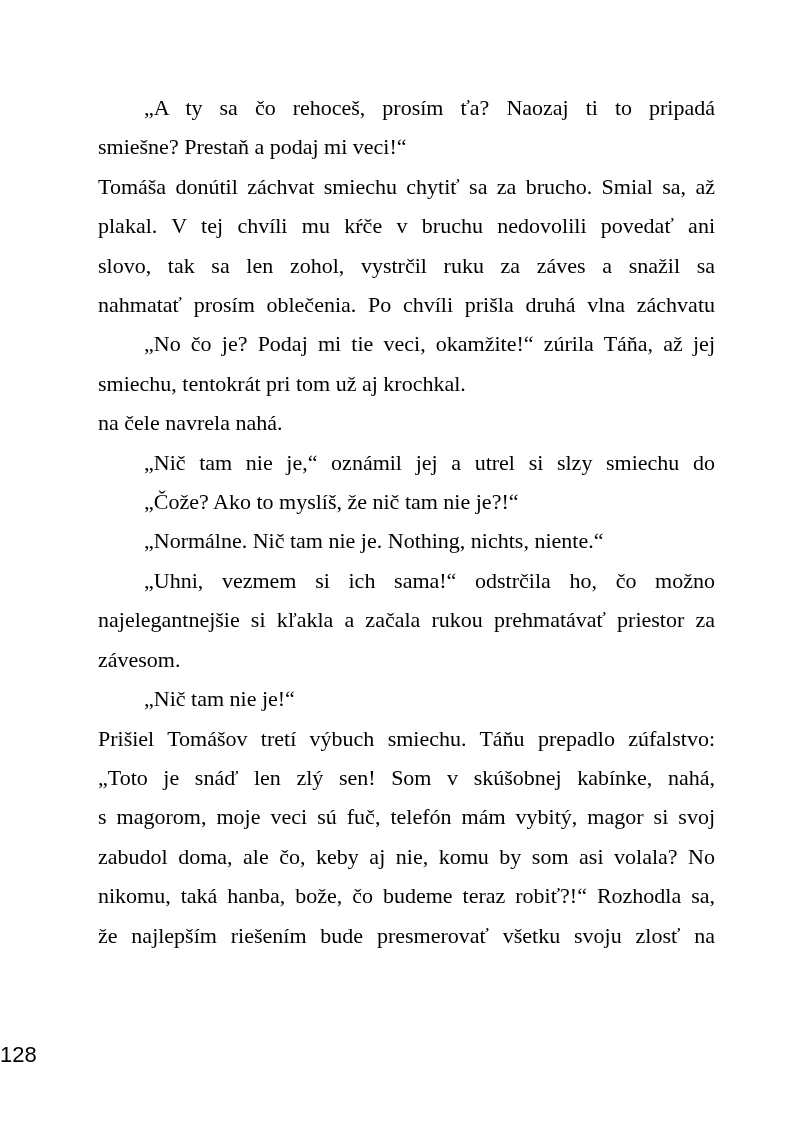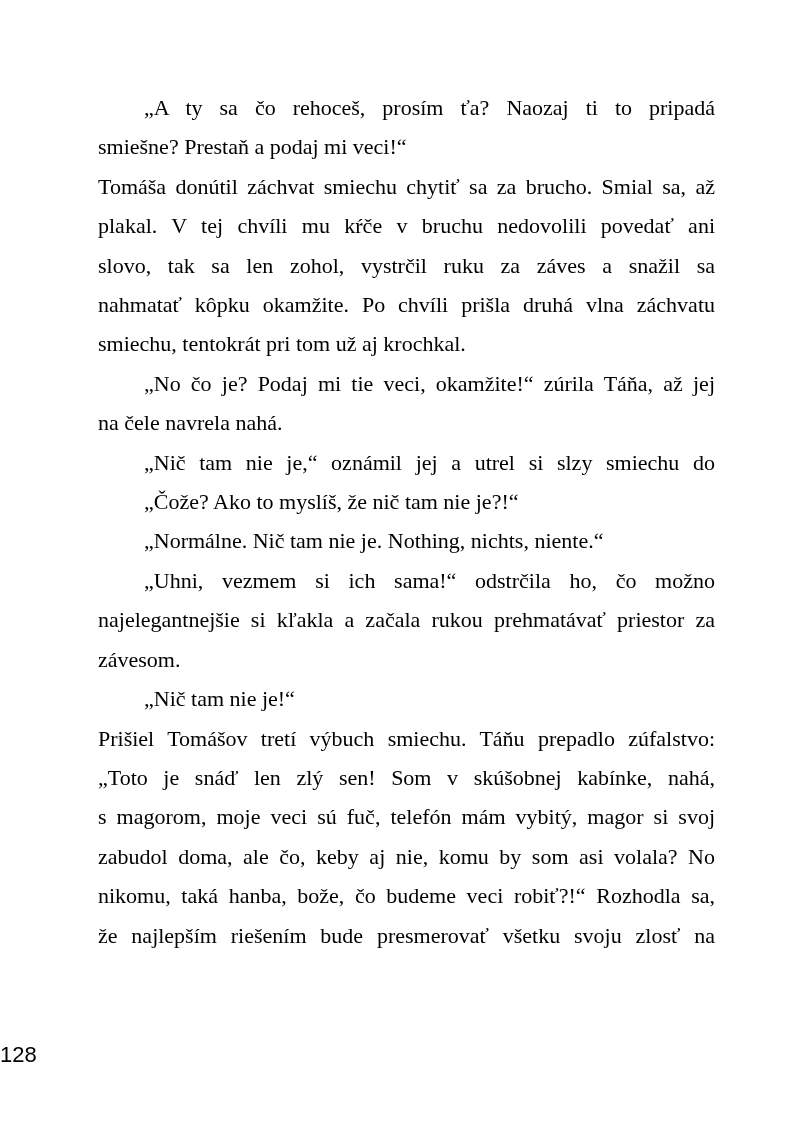--- a/index.html
+++ b/index.html
@@ -50,32 +50,32 @@
 </head>
 <body>
 
 <div class="page">
   <div class="text-block" id="text-block">
       <div class="line indent">„A ty sa čo rehoceš, prosím ťa? Naozaj ti to pripadá</div>
       <div class="line nojust">smiešne? Prestaň a podaj mi veci!“</div>
       <div class="line">Tomáša donútil záchvat smiechu chytiť sa za brucho. Smial sa, až</div>
       <div class="line">plakal. V tej chvíli mu kŕče v bruchu nedovolili povedať ani</div>
       <div class="line">slovo, tak sa len zohol, vystrčil ruku za záves a snažil sa</div>
-      <div class="line">nahmatať kôpku okamžite. Po chvíli prišla druhá vlna záchvatu</div>
+      <div class="line">nahmatať prosím oblečenia. Po chvíli prišla druhá vlna záchvatu</div>
+      <div class="line indent">„No čo je? Podaj mi tie veci, okamžite!“ zúrila Táňa, až jej</div>
       <div class="line nojust">smiechu, tentokrát pri tom už aj krochkal.</div>
-      <div class="line indent">„No čo je? Podaj mi tie veci, okamžite!“ zúrila Táňa, až jej</div>
       <div class="line nojust">na čele navrela nahá.</div>
       <div class="line indent">„Nič tam nie je,“ oznámil jej a utrel si slzy smiechu do</div>
       <div class="line indent nojust">„Čože? Ako to myslíš, že nič tam nie je?!“</div>
       <div class="line indent nojust">„Normálne. Nič tam nie je. Nothing, nichts, niente.“</div>
       <div class="line indent">„Uhni, vezmem si ich sama!“ odstrčila ho, čo možno</div>
       <div class="line">najelegantnejšie si kľakla a začala rukou prehmatávať priestor za</div>
       <div class="line nojust">závesom.</div>
       <div class="line indent nojust">„Nič tam nie je!“</div>
       <div class="line">Prišiel Tomášov tretí výbuch smiechu. Táňu prepadlo zúfalstvo:</div>
       <div class="line">„Toto je snáď len zlý sen! Som v skúšobnej kabínke, nahá,</div>
       <div class="line">s magorom, moje veci sú fuč, telefón mám vybitý, magor si svoj</div>
       <div class="line">zabudol doma, ale čo, keby aj nie, komu by som asi volala? No</div>
-      <div class="line">nikomu, taká hanba, bože, čo budeme veci robiť?!“ Rozhodla sa,</div>
+      <div class="line">nikomu, taká hanba, bože, čo budeme teraz robiť?!“ Rozhodla sa,</div>
       <div class="line">že najlepším riešením bude presmerovať všetku svoju zlosť na</div>
     </div>
   <div class="page-number">128</div>
 </div>
 
 </body></html>

